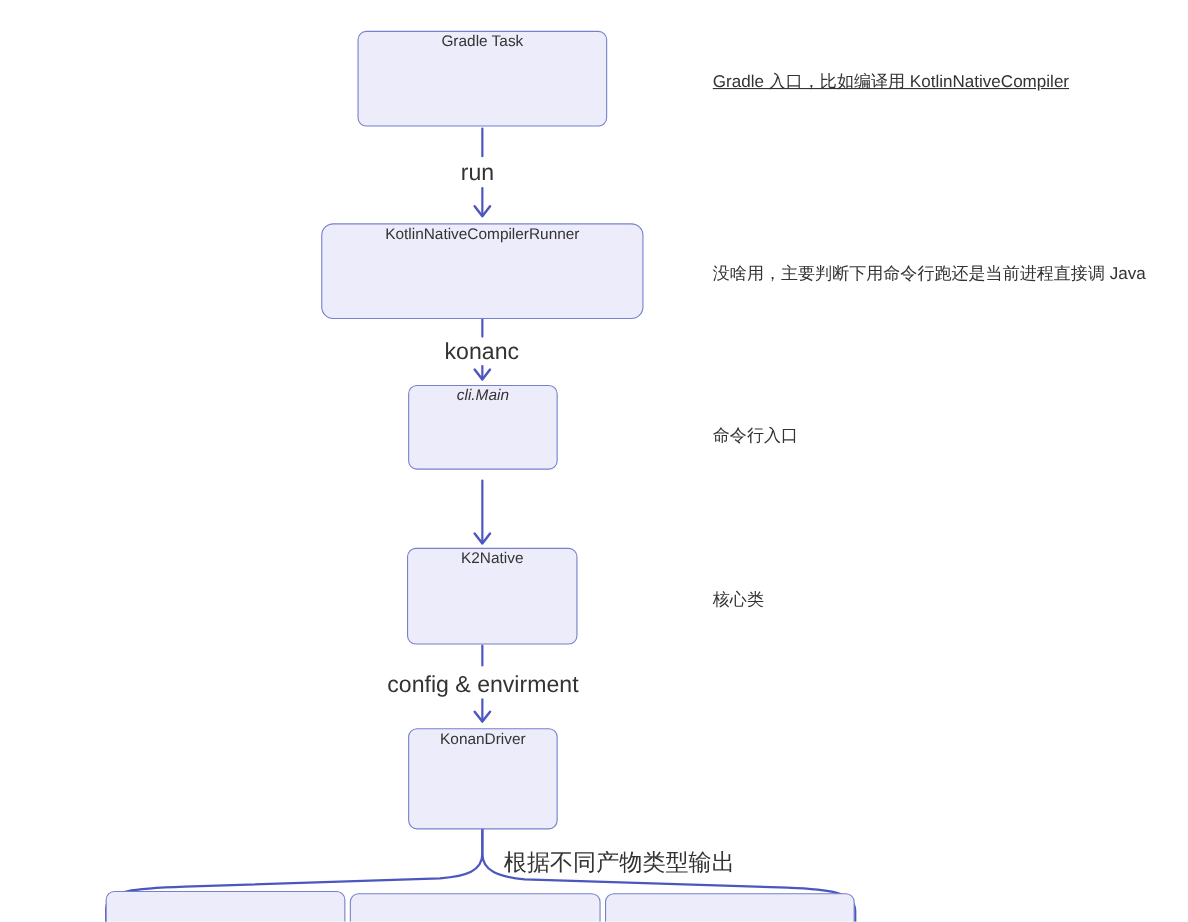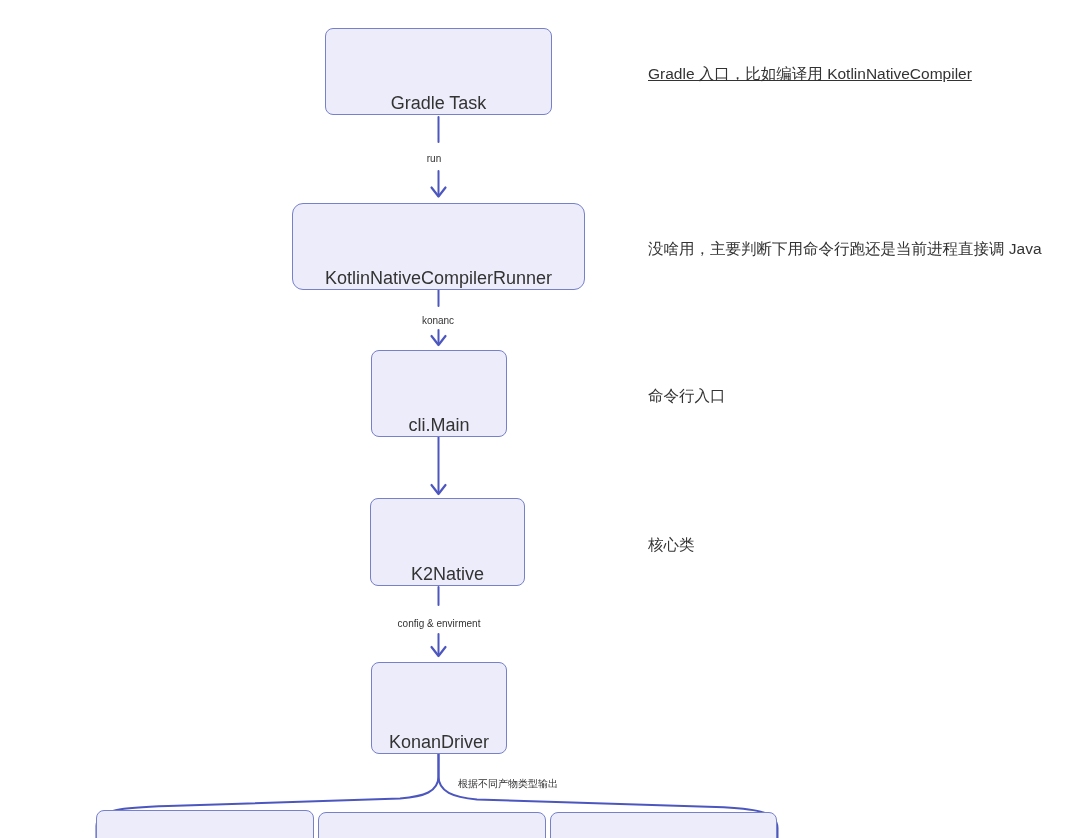--- a/index.html
+++ b/index.html
@@ -16,25 +16,25 @@
     color:var(--text);
   }
   svg.flow{position:absolute;left:0;top:0;z-index:1;}
   .edge{fill:none;stroke:var(--edge-line);stroke-width:2;stroke-linecap:round;stroke-linejoin:round;}
   .head{stroke-width:2.2;}
   .node{
     position:absolute;z-index:2;box-sizing:border-box;
     background:var(--node-fill);
     border:1.8px solid var(--node-border);
     border-radius:8px;
-    display:flex;align-items:flex-end;justify-content:center;
-    font-size:18px;color:var(--text);text-align:center;
+    display:flex;align-items:flex-start;justify-content:center;
+    font-size:14px;color:var(--text);text-align:center;
   }
   .edge-label{
-    position:absolute;z-index:3;font-size:10px;color:var(--text);
+    position:absolute;z-index:3;font-size:21px;color:var(--text);
     white-space:nowrap;transform:translate(-50%,-50%);background:#ffffff;padding:0 3px;
   }
   .edge-label.left-anchor{transform:translate(0,-50%);background:transparent;}
   .annotation{
     position:absolute;z-index:3;font-size:15.5px;color:var(--text);white-space:nowrap;
   }
 </style>
 </head>
 <body>
 
@@ -62,21 +62,21 @@
   </svg>
 
   <div class="node" style="left:325px;top:28px;width:227px;height:87px;">
     <span>Gradle Task</span>
   </div>
 
   <div class="node" style="left:292px;top:203px;width:293px;height:87px;border-radius:11px;">
     <span>KotlinNativeCompilerRunner</span>
   </div>
 
-  <div class="node" style="left:371px;top:350px;width:136px;height:87px;">
+  <div class="node" style="left:371px;top:350px;width:136px;height:77px;font-style:italic;">
     <span>cli.Main</span>
   </div>
 
   <div class="node" style="left:370px;top:498px;width:155px;height:88px;">
     <span>K2Native</span>
   </div>
 
   <div class="node" style="left:371px;top:662px;width:136px;height:92px;">
     <span>KonanDriver</span>
   </div>

